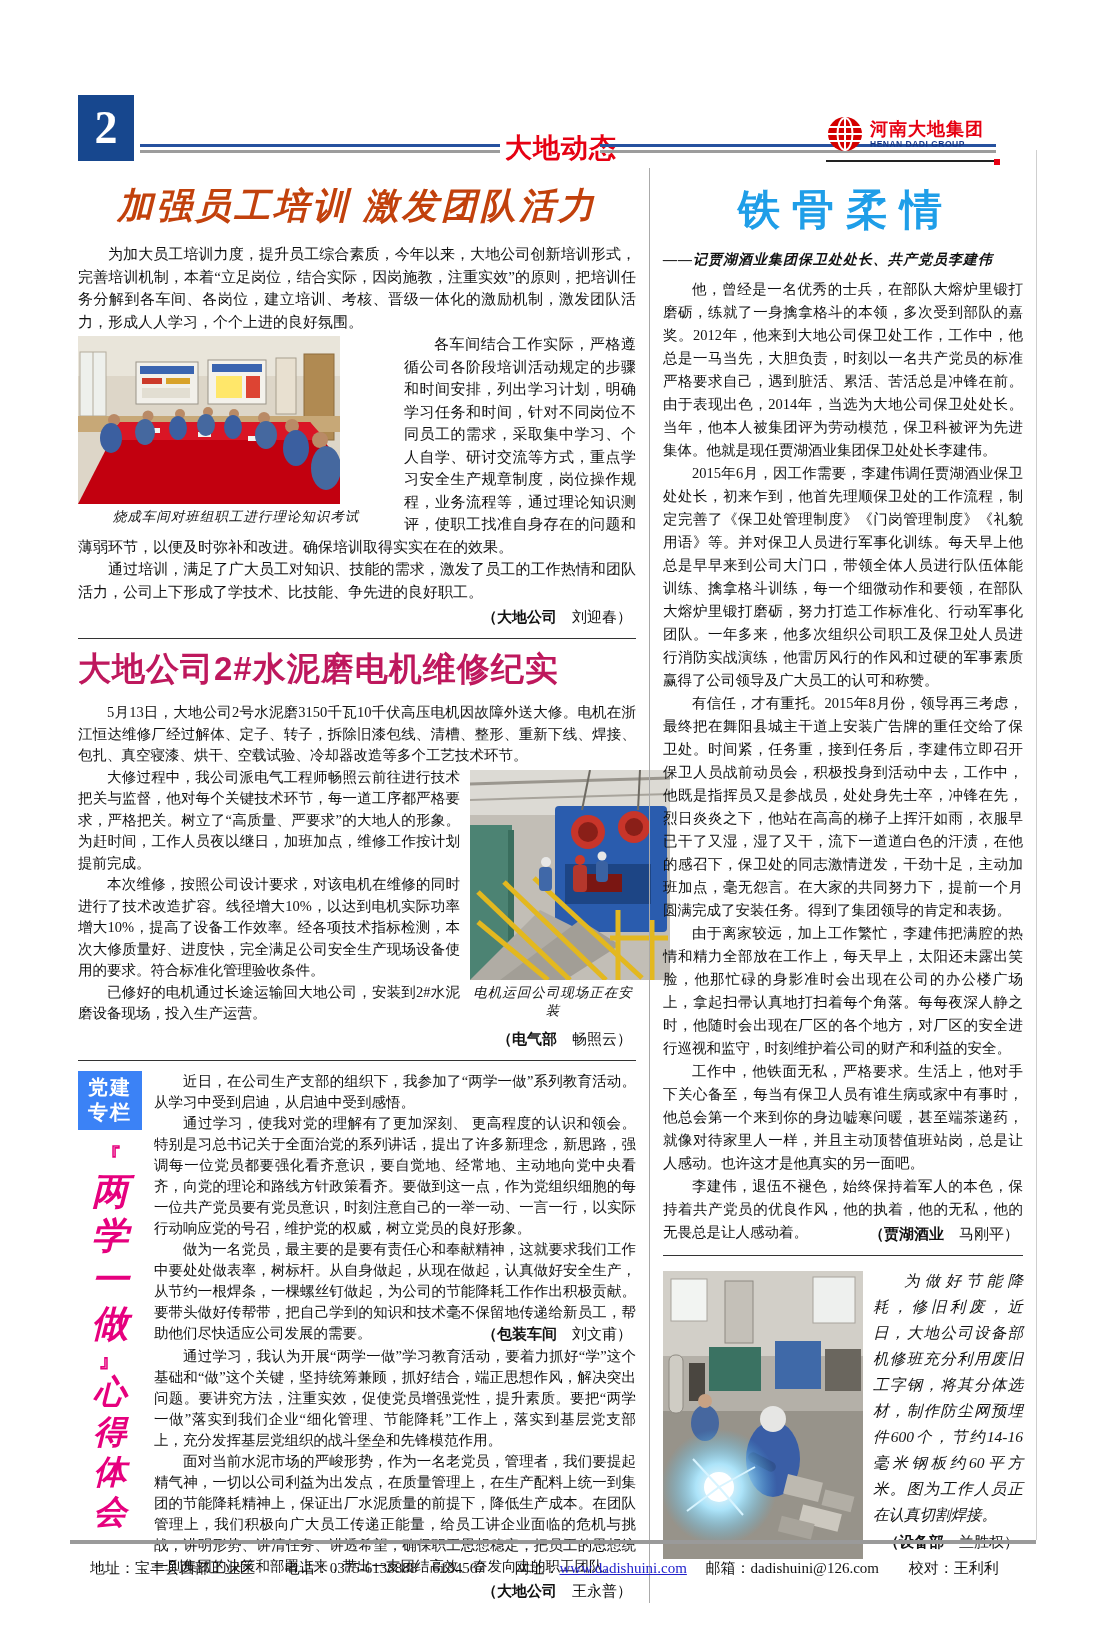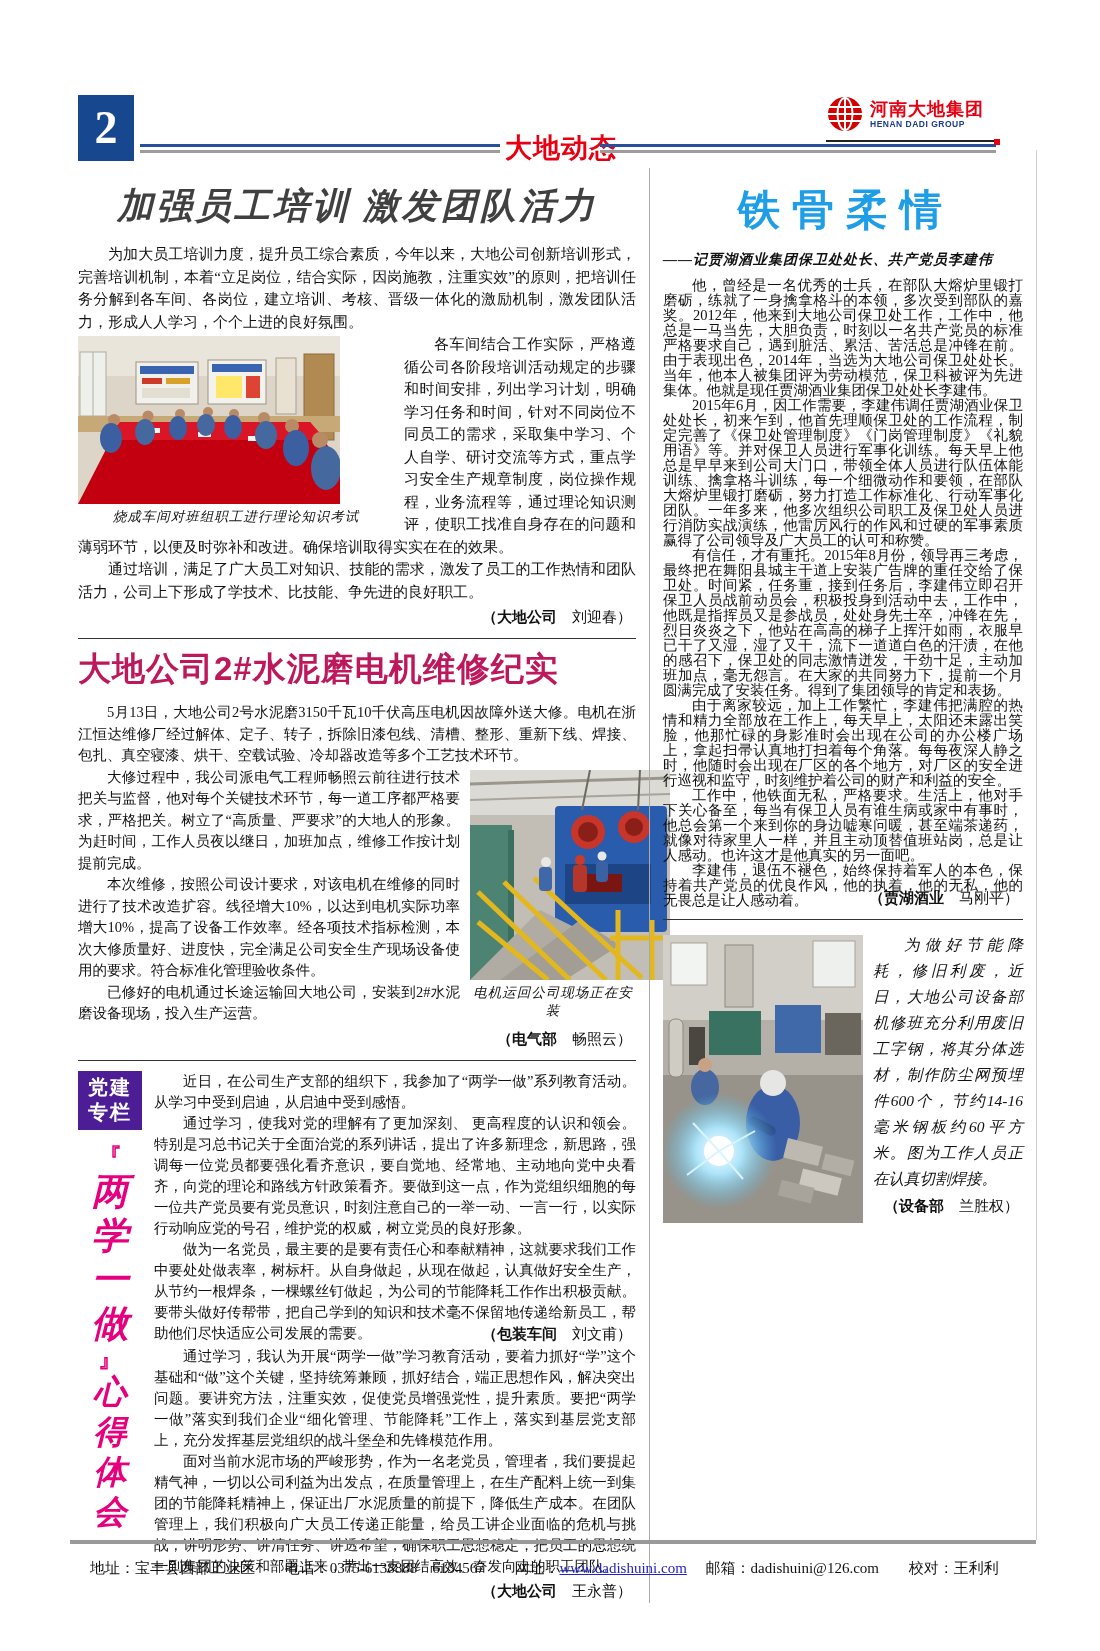--- a/index.html
+++ b/index.html
@@ -6,61 +6,61 @@
   .page{position:relative;width:1100px;height:1651px;background:#fff;overflow:hidden;
         font-family:"Liberation Serif","DejaVu Serif",serif;color:#111;}
   
   .pagenum-box{position:absolute;left:78px;top:95px;width:56px;height:66px;background:#17478e;
                color:#fff;font:bold 46px/66px "Liberation Serif",serif;text-align:center;}
   .hline{position:absolute;top:144px;height:3px;border-top:3px solid #26519f;border-bottom:3px solid #9c9c9c;}
   .hline.left{left:140px;width:360px;}
   .hline.right{left:600px;width:396px;}
   .section-title{position:absolute;left:501px;top:130px;width:120px;text-align:center;color:#e60012;
                  font:bold 27px "Liberation Sans","DejaVu Sans",sans-serif;letter-spacing:1px;}
-  .logo{position:absolute;left:826px;top:88px;width:172px;height:52px;display:flex;align-items:center;
+  .logo{position:absolute;left:826px;top:108px;width:172px;height:52px;display:flex;align-items:center;
         gap:6px;border-bottom:2px solid #222;}
   .logo-cn{color:#e60012;font:bold 18px/20px "Liberation Sans",sans-serif;letter-spacing:1px;}
   .logo-en{color:#1a3a8a;font:bold 8.5px/10px "Liberation Sans",sans-serif;letter-spacing:.5px;}
   .logo-sq{position:absolute;right:-2px;bottom:-5px;width:6px;height:6px;background:#e60012;}
   .page-edge{position:absolute;left:1036px;top:150px;width:1px;height:1390px;background:#cfcfcf;}
   
   .columns{position:absolute;left:78px;top:168px;width:957px;display:flex;}
   .col-left{width:558px;}
   .col-div{width:1px;background:#aaa;margin:0 13px;}
   .col-right{width:360px;}
   .divider{clear:both;border-top:1px solid #333;margin:9px 0 6px;}
   
-  .a1-title{text-align:center;color:#404040;font:bold italic 36px "Liberation Serif",serif;
+  .a1-title{text-align:center;color:#c2410c;font:bold italic 36px "Liberation Serif",serif;
             letter-spacing:3px;margin:14px 0 12px;}
   .bodytext p{font-size:15px;line-height:22.5px;text-align:justify;text-indent:2em;margin:0;}
   .photo-left{float:left;width:316px;margin:3px 10px 2px 0;}
   .photo-right{float:right;width:166px;margin:3px 0 2px 10px;}
   .caption{font:italic 13.5px/18px "Liberation Serif",serif;letter-spacing:1px;margin-top:4px;text-align:center;}
   .byline{text-align:right;font-size:15px;line-height:23px;margin:2px 4px 0 0;}
   .byline .dept{font-family:"Liberation Sans","DejaVu Sans",sans-serif;font-weight:bold;}
   .byline-up{margin-top:-22px;}
   
   .a2-title{text-align:left;color:#be185d;font:bold 33px "Liberation Sans","DejaVu Sans",sans-serif;
             letter-spacing:1px;margin:8px 0 10px;}
   .a2 p{font-size:14.5px;line-height:21.5px;}
   
   .party{display:flex;gap:12px;margin-top:10px;}
   .party-rail{width:64px;flex:none;}
-  .badge{background:#4c1d95;color:#fff;text-align:center;padding:4px 0 5px;}
+  .badge{background:#3b82f6;color:#fff;text-align:center;padding:4px 0 5px;}
   .badge div{font:bold 20px/25px "Liberation Sans",sans-serif;letter-spacing:2px;}
   .vert-title{display:flex;flex-direction:column;align-items:center;color:#e6007e;margin-top:14px;}
   .vt-bracket{font-size:24px;line-height:26px;font-weight:bold;}
   .vt-script{font:bold italic 37px/44px "Liberation Serif",serif;}
   .vt-kai{font:bold italic 33px/40px "Liberation Serif",serif;}
   .party-main p{font-size:14.5px;line-height:21px;}
   
   .t-title{text-align:center;color:#1f9ee8;font:bold 42px "Liberation Sans","DejaVu Sans",sans-serif;
            letter-spacing:12px;margin:14px 0 12px 6px;}
   .t-sub{font:bold italic 14px/20px "Liberation Serif",serif;letter-spacing:1px;margin-bottom:8px;}
-  .t p{font-size:14.5px;line-height:15px;text-align:justify;text-indent:2em;margin:0;}
+  .t p{font-size:14.5px;line-height:23px;text-align:justify;text-indent:2em;margin:0;}
   .equip{margin-top:12px;}
   .equip p{font:italic 15.5px/26px "Liberation Serif",serif;text-align:justify;text-indent:2em;margin:0;}
   .equip .byline{font-style:normal;}
   
   .footer-rule{position:absolute;left:70px;top:1540px;width:966px;height:4px;background:#9a9a9a;}
   .footer-text{position:absolute;left:90px;top:1557px;width:940px;font:15px/22px "Liberation Serif",serif;}
   .footer-text span{margin-right:26px;}
   .weblink{color:#2222cc;text-decoration:underline;margin-right:0 !important;}
   svg{display:block;}
 </style>

